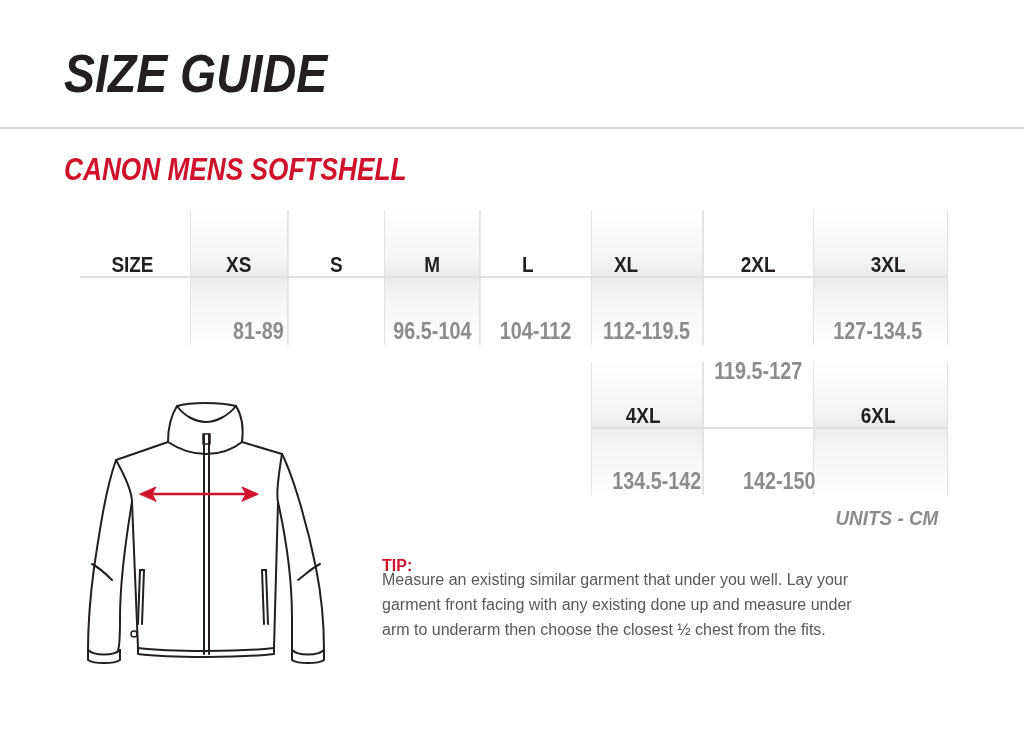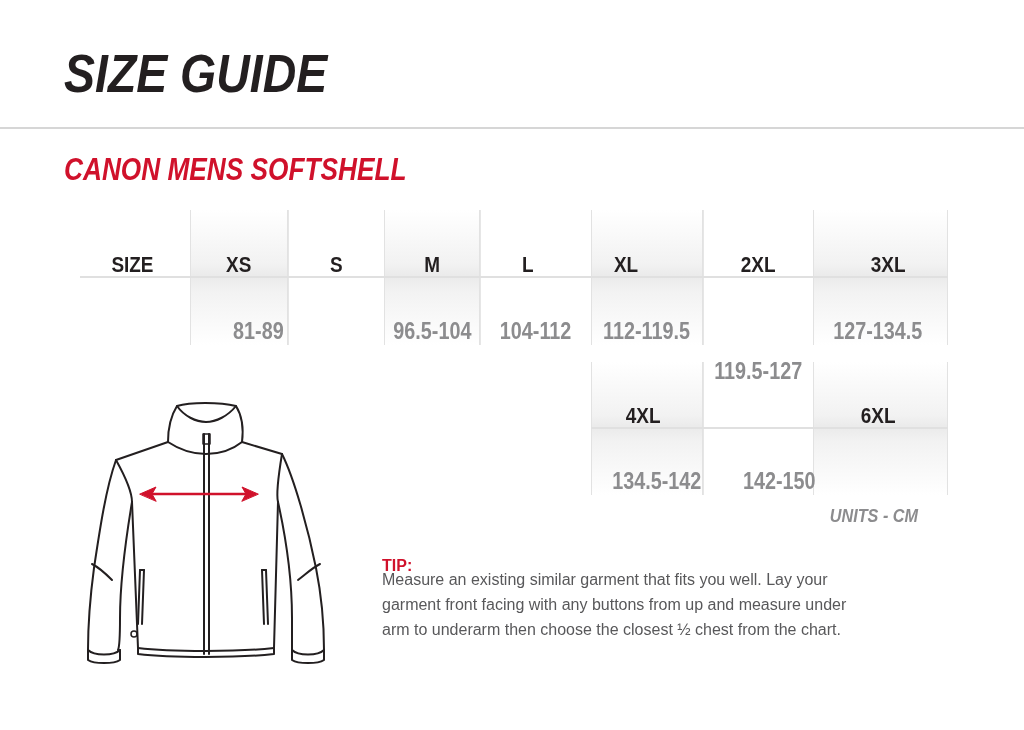--- a/index.html
+++ b/index.html
@@ -45,22 +45,22 @@
     .cell {
       position: absolute; display: flex; align-items: flex-end; justify-content: center;
       font-family: "Liberation Sans", sans-serif; font-weight: 700;
       white-space: nowrap;
     }
     .cell span { display: inline-block; transform: scaleX(0.86); }
     .cell.head { color: #231f20; font-size: 22px; }
     .cell.val { color: #8c8c8e; font-size: 23px; }
 
     .units-note {
-      position: absolute; left: 820px; top: 506px; width: 123px; text-align: left;
-      font-size: 18px; font-weight: 700; font-style: italic; color: #8c8c8e;
+      position: absolute; left: 820px; top: 506px; width: 123px; text-align: center;
+      font-size: 21px; font-weight: 700; font-style: italic; color: #8c8c8e;
     }
     .units-note span { display: inline-block; transform: scaleX(0.9); transform-origin: right center; }
 
     .tip-label {
       position: absolute; left: 382px; top: 544px;
       font-size: 16px; font-weight: 700; color: #d0112b; margin-top: 13px;
     }
     .tip-text {
       position: absolute; left: 382px; top: 567px; width: 545px;
       font-size: 16px; line-height: 25px; color: #58585a;
@@ -200,16 +200,16 @@
 
   <g stroke="#d0112b" stroke-width="2.5" fill="#d0112b">
     <line x1="70" y1="96" x2="168" y2="96"></line>
     <path d="M60 96 L76 89 L72 96 L76 103 Z" stroke-width="1"></path>
     <path d="M178 96 L162 89 L166 96 L162 103 Z" stroke-width="1"></path>
   </g>
 </svg>
 
 <div class="tip-label">TIP:</div>
 <div class="tip-text">
-  <div>Measure an existing similar garment that fits you well. Lay your</div>
-  <div>garment front facing with any buttons from up and measure under</div>
-  <div>arm to underarm then choose the closest ½ chest from the chart.</div>
+  <div>Measure an existing similar garment that under you well. Lay your</div>
+  <div>garment front facing with any existing done up and measure under</div>
+  <div>arm to underarm then choose the closest ½ chest from the fits.</div>
 </div>
 
 </body></html>

